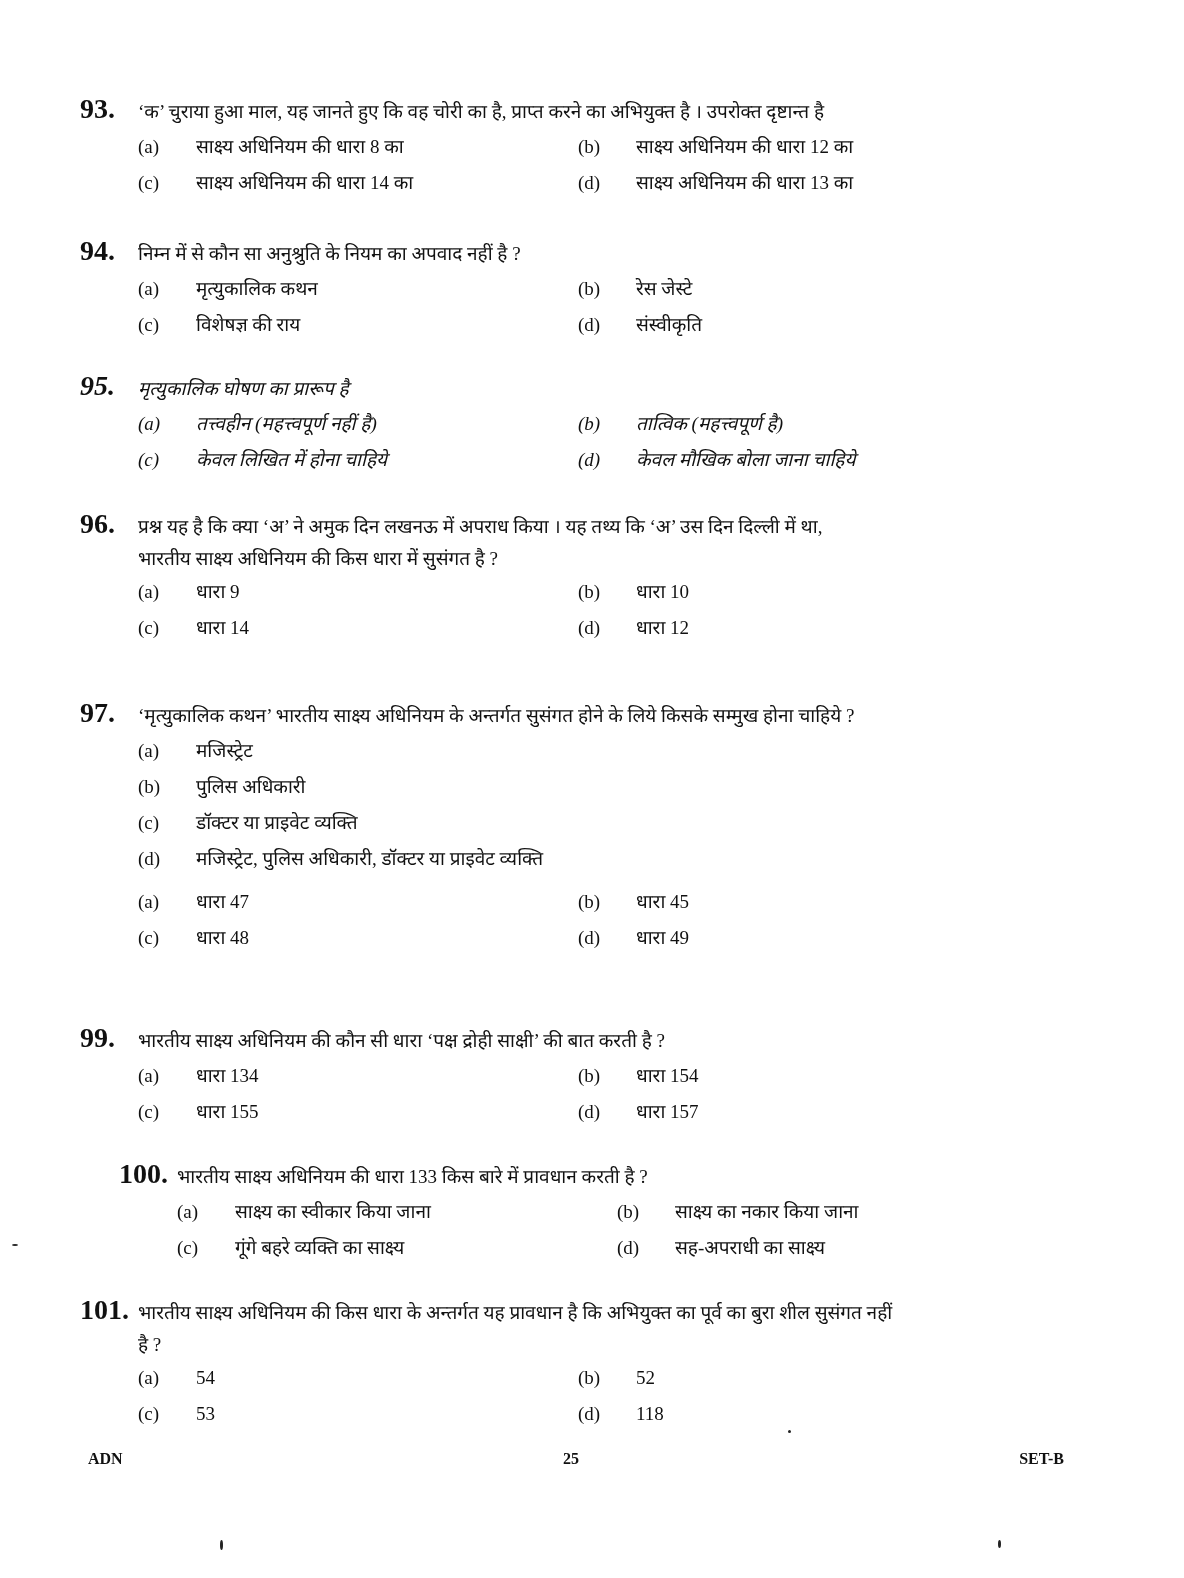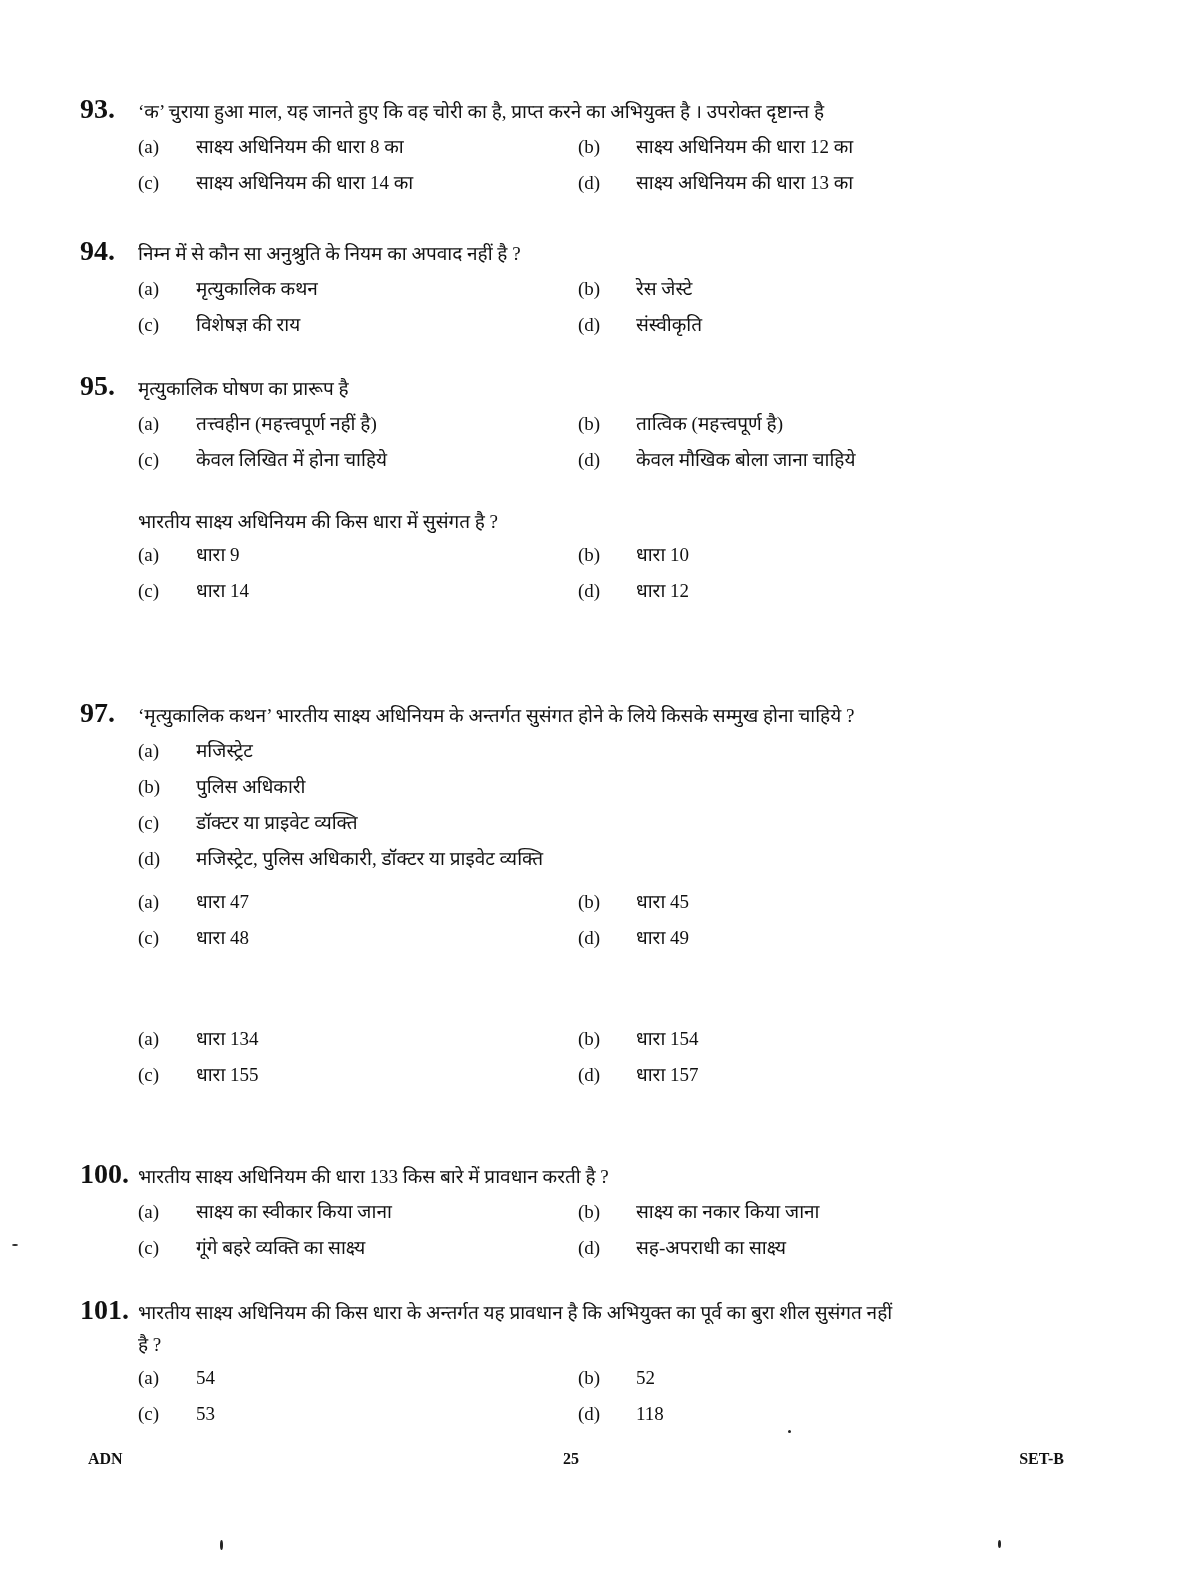--- a/index.html
+++ b/index.html
@@ -66,21 +66,21 @@
         <span class="olabel">(c)</span>
         <span>विशेषज्ञ की राय</span>
       </div>
     <div class="opt">
         <span class="olabel">(d)</span>
         <span>संस्वीकृति</span>
       </div>
   </div>
 </div>
 
-<div class="q" style="top:369px;">
+<div class="q" style="top:369px;font-style:italic;">
   <div class="qline">
       <span class="qnum">95.</span>
       <span class="qtext">मृत्युकालिक घोषण का प्रारूप है</span>
     </div>
   <div class="opts">
     <div class="opt">
         <span class="olabel">(a)</span>
         <span>तत्त्वहीन (महत्त्वपूर्ण नहीं है)</span>
       </div>
     <div class="opt">
@@ -92,20 +92,24 @@
         <span>केवल लिखित में होना चाहिये</span>
       </div>
     <div class="opt">
         <span class="olabel">(d)</span>
         <span>केवल मौखिक बोला जाना चाहिये</span>
       </div>
   </div>
 </div>
 
 <div class="q" style="top:507px;">
+  <div class="qline">
+      <span class="qnum">96.</span>
+      <span class="qtext">प्रश्न यह है कि क्या ‘अ’ ने अमुक दिन लखनऊ में अपराध किया । यह तथ्य कि ‘अ’ उस दिन दिल्ली में था,</span>
+    </div>
   <div class="qtext2">भारतीय साक्ष्य अधिनियम की किस धारा में सुसंगत है ?</div>
   <div class="opts">
     <div class="opt">
         <span class="olabel">(a)</span>
         <span>धारा 9</span>
       </div>
     <div class="opt">
         <span class="olabel">(b)</span>
         <span>धारा 10</span>
       </div>
@@ -160,41 +164,45 @@
         <span>धारा 48</span>
       </div>
     <div class="opt">
         <span class="olabel">(d)</span>
         <span>धारा 49</span>
       </div>
   </div>
 </div>
 
 <div class="q" style="top:1021px;">
+  <div class="qline">
+      <span class="qnum">99.</span>
+      <span class="qtext">भारतीय साक्ष्य अधिनियम की कौन सी धारा ‘पक्ष द्रोही साक्षी’ की बात करती है ?</span>
+    </div>
   <div class="opts">
     <div class="opt">
         <span class="olabel">(a)</span>
         <span>धारा 134</span>
       </div>
     <div class="opt">
         <span class="olabel">(b)</span>
         <span>धारा 154</span>
       </div>
     <div class="opt">
         <span class="olabel">(c)</span>
         <span>धारा 155</span>
       </div>
     <div class="opt">
         <span class="olabel">(d)</span>
         <span>धारा 157</span>
       </div>
   </div>
 </div>
 
-<div class="q" style="top:1157px;">
+<div class="q" style="top:1157px;margin-left:39px;">
   <div class="qline">
       <span class="qnum">100.</span>
       <span class="qtext">भारतीय साक्ष्य अधिनियम की धारा 133 किस बारे में प्रावधान करती है ?</span>
     </div>
   <div class="opts">
     <div class="opt">
         <span class="olabel">(a)</span>
         <span>साक्ष्य का स्वीकार किया जाना</span>
       </div>
     <div class="opt">

